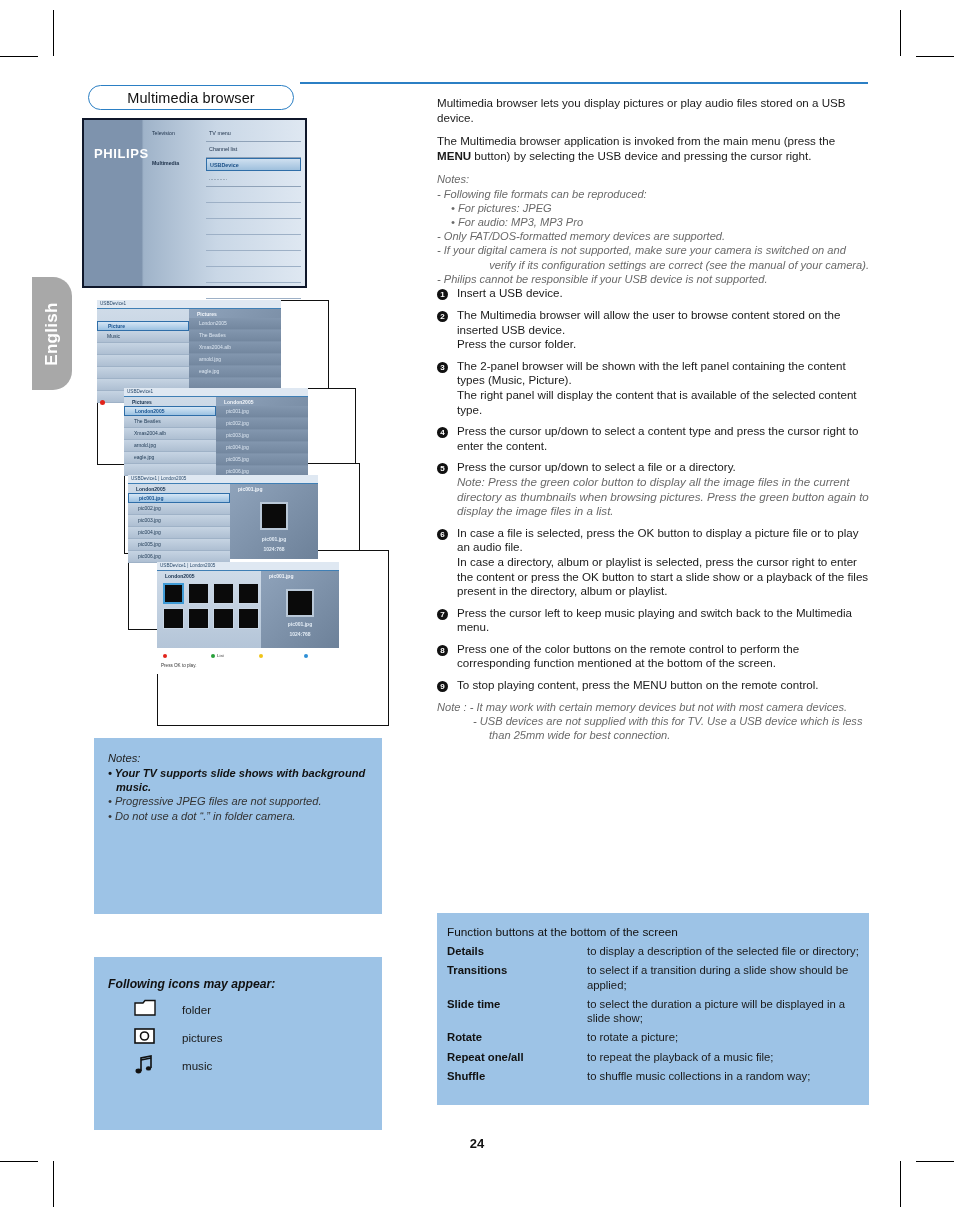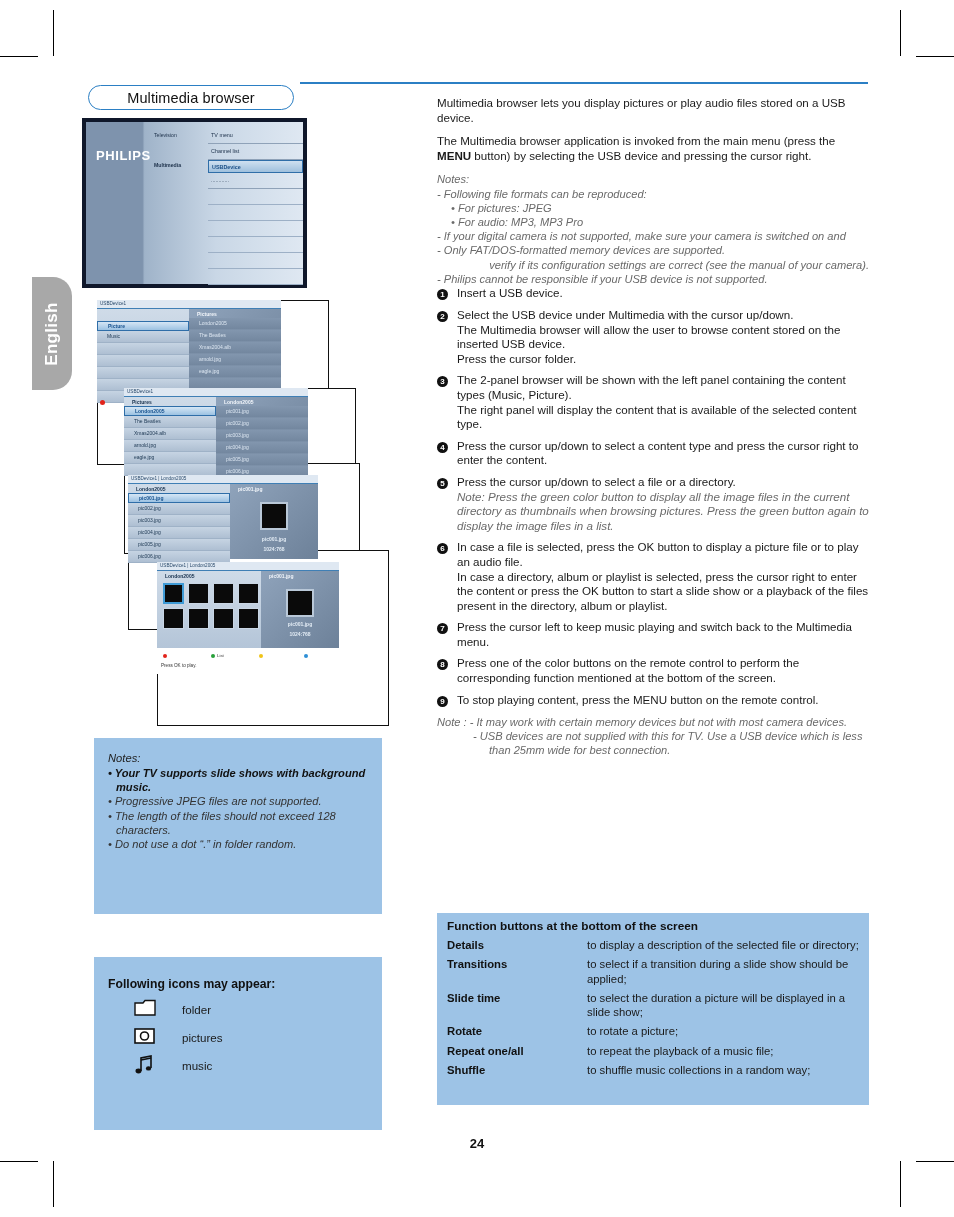--- a/index.html
+++ b/index.html
@@ -102,46 +102,46 @@
   #notes-box li {
     list-style: none; font-size: 11.1px; line-height: 14.2px;
     font-style: italic; color: #333;
     padding-left: 8px; text-indent: -8px; margin-bottom: 0px;
   }
   #notes-box li.strong { font-weight: bold; font-style: italic; color: #111; }
   #notes-box ul { margin: 0; padding: 0; }
 
   #icons-box { left: 94px; top: 957px; width: 288px; height: 173px; }
   #icons-box .title {
-    font-weight: bold; font-size: 12.2px; padding: 20px 0 0 14px; color: #111;
+    font-weight: bold; font-size: 12.2px; padding: 20px 0 0 14px; color: #111; font-style: italic;
   }
   .iconrow { display: flex; align-items: center; margin: 8px 0 0 40px; }
   .iconrow .lbl { font-size: 11.6px; margin-left: 26px; color: #1a1a1a; }
   .iconglyph { width: 22px; height: 20px; position: relative; }
 
   
   #func-box { left: 437px; top: 913px; width: 432px; height: 192px; }
   #func-box .hdr {
-    font-weight: bold; font-size: 11.8px; padding: 6px 0 5px 10px; color: #111;
+    font-weight: normal; font-size: 11.8px; padding: 12px 0 5px 10px; color: #111;
   }
   #func-box table { border-collapse: collapse; margin-left: 10px; width: 414px; }
   #func-box td { vertical-align: top; font-size: 11.3px; line-height: 14.3px; padding: 0 0 5px 0; }
   #func-box td.k { font-weight: bold; width: 140px; color: #111; }
 
   
   .pageno {
     position: absolute; left: 0; top: 1136px; width: 954px; text-align: center;
     font-size: 13px; font-weight: bold; color: #111;
   }
 
   
   .shot { position: absolute; border: 1px solid #000; box-sizing: border-box; background:#fff; }
 
   
-  #shot-main { left: 82px; top: 118px; width: 225px; height: 170px; border:4px solid #0f172a; }
+  #shot-main { left: 82px; top: 118px; width: 225px; height: 170px; border:2px solid #0f172a; }
   .tvmain {
     position:absolute; inset:0;
     background: linear-gradient(90deg,#7e93ad 0%, #7e93ad 26%, #9fb3c9 27%, #c9d7e6 60%, #dfe8f2 100%);
   }
   .tvmain .philips {
     position:absolute; left:10px; top:26px; color:#fff; font-weight:bold;
     font-size:13px; letter-spacing:.6px;
   }
   .tvmain .colA { position:absolute; left:68px; top:6px; width:52px; }
   .tvmain .rowlabel { font-size:5.2px; color:#20344d; height:15px; line-height:15px; }
@@ -388,38 +388,37 @@
 
 <div class="rcol">
   <p class="intro">Multimedia browser lets you display pictures or play audio files stored on a USB device.</p>
   <p class="intro"><span>The Multimedia browser application is invoked from the main menu (press the </span><b>MENU</b><span> button) by selecting the USB device and pressing the cursor right.</span></p>
 
   <div class="notes-block">
     <div class="nlabel">Notes:</div>
     <div class="dash">- Following file formats can be reproduced:</div>
     <div class="bul">• For pictures: JPEG</div>
     <div class="bul">• For audio: MP3, MP3 Pro</div>
+    <div class="dash">- Only FAT/DOS-formatted memory devices are supported.</div>
     <div class="dash">- If your digital camera is not supported, make sure your camera is switched on and</div>
-    <div class="dash">- Only FAT/DOS-formatted memory devices are supported.</div>
     <div class="dash" style="padding-left:14px;text-align:right;">verify if its configuration settings are correct (see the manual of your camera).</div>
     <div class="dash">- Philips cannot be responsible if your USB device is not supported.</div>
   </div>
 
 
   <div class="step">
     <div class="num"><span class="circnum">1</span></div>
     <div class="body">
         <div>Insert a USB device.</div>
       </div>
   </div>
 
   <div class="step">
     <div class="num"><span class="circnum">2</span></div>
     <div class="body">
-      <div>Select the USB device under Multimedia with the cursor up/down.</div>
       <div>The Multimedia browser will allow the user to browse content stored on the inserted USB device.</div>
       <div>Press the cursor folder.</div>
     </div>
   </div>
 
   <div class="step">
     <div class="num"><span class="circnum">3</span></div>
     <div class="body">
       <div>The 2-panel browser will be shown with the left panel containing the content types (Music, Picture).</div>
       <div>The right panel will display the content that is available of the selected content type.</div>
@@ -476,22 +475,21 @@
     <div class="ind2">than 25mm wide for best connection.</div>
   </div>
 </div>
 
 <div class="bluebox" id="notes-box">
   <div class="inner">
     <div class="h">Notes:</div>
     <ul>
       <li class="strong">• <span>Your TV supports slide shows with background music.</span></li>
       <li>• <span>Progressive JPEG files are not supported.</span></li>
-      <li>• <span>The length of the files should not exceed 128 characters.</span></li>
-      <li>• <span>Do not use a dot “.” in folder random.</span></li>
+      <li>• <span>Do not use a dot “.” in folder camera.</span></li>
     </ul>
   </div>
 </div>
 
 <div class="bluebox" id="icons-box">
   <div class="title">Following icons may appear:</div>
 
   <div class="iconrow">
     <span class="iconglyph">
       <svg width="22" height="18" viewBox="0 0 22 18">

